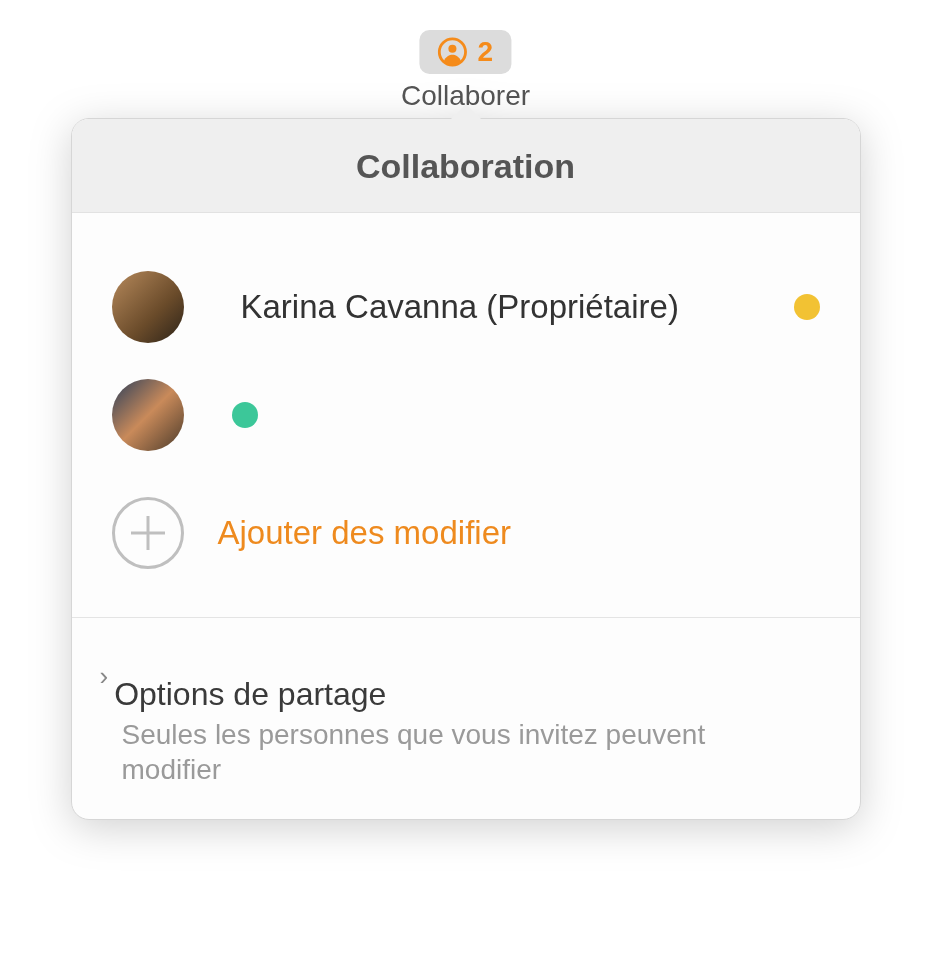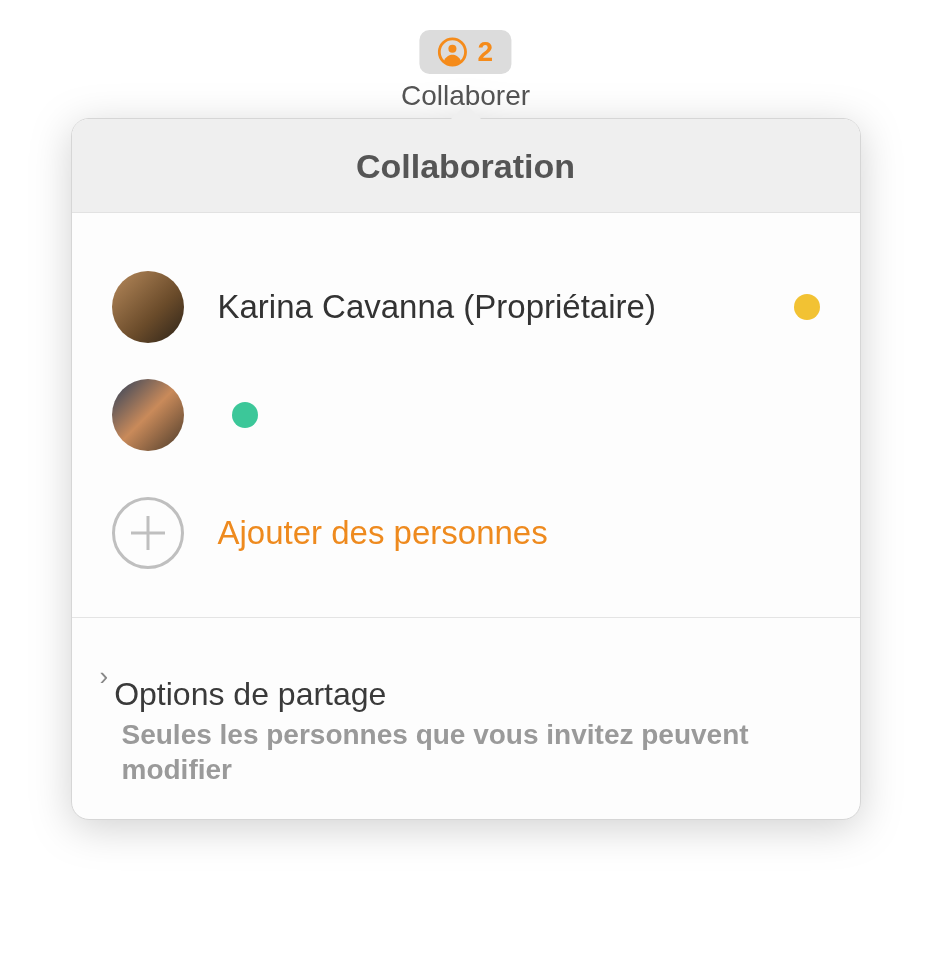--- a/index.html
+++ b/index.html
@@ -92,20 +92,21 @@
       margin-right: 34px;
       background: #777;
     }
     .avatar.karina { background: linear-gradient(135deg, #b78a5c 0%, #6a4b2a 60%, #2b2218 100%); }
     .avatar.michael { background: radial-gradient(circle at 50% 35%, #d79a6a 0%, #a86a3a 30%, #4a2e1a 70%, #1a120a 100%); }
     .avatar.marisa { background: linear-gradient(135deg, #2a3e5a 0%, #c98a5a 50%, #4a3a2a 100%); }
     .name {
       flex: 1 1 auto;
       font-size: 33px;
       color: #333;
+      margin-left: 23px;
     }
     .status-dot {
       width: 26px; height: 26px;
       border-radius: 50%;
       flex: 0 0 26px;
       margin-left: 14px;
     }
     .dot-yellow { background: #f2c233; }
     .dot-blue   { background: #7a90e0; }
     .dot-green  { background: #3cc799; }
@@ -150,21 +151,20 @@
       color: #3a3a3a;
       margin-top: 38px;
     }
     .share-desc {
       margin-left: 22px;
       margin-top: 4px;
       font-size: 28px;
       color: #9a9a9a;
       line-height: 1.25;
       max-width: 640px;
-      font-weight: bold;
     }
   </style>
 </head>
 <body>
 
 <div class="toolbar">
   <div class="collab-button">
     <span class="icon">
       <svg width="30" height="30" viewBox="0 0 32 32">
         <circle cx="16" cy="16" r="14" fill="none" stroke="#f58b1a" stroke-width="3"></circle>
@@ -193,21 +193,21 @@
       </div>
 
 
       <div class="row">
         <div class="avatar marisa"></div>
         <div class="status-dot dot-green"></div>
       </div>
 
       <div class="row add-row">
         <div class="add-icon"></div>
-        <div class="add-label">Ajouter des personnes</div>
+        <div class="add-label">Ajouter des modifier</div>
       </div>
 
     </div>
 
     <div class="share-section">
       <div class="share-head">
         <span class="chevron">›</span>
         <span class="share-title">Options de partage</span>
       </div>
       <div class="share-desc">Seules les personnes que vous invitez peuvent modifier</div>

